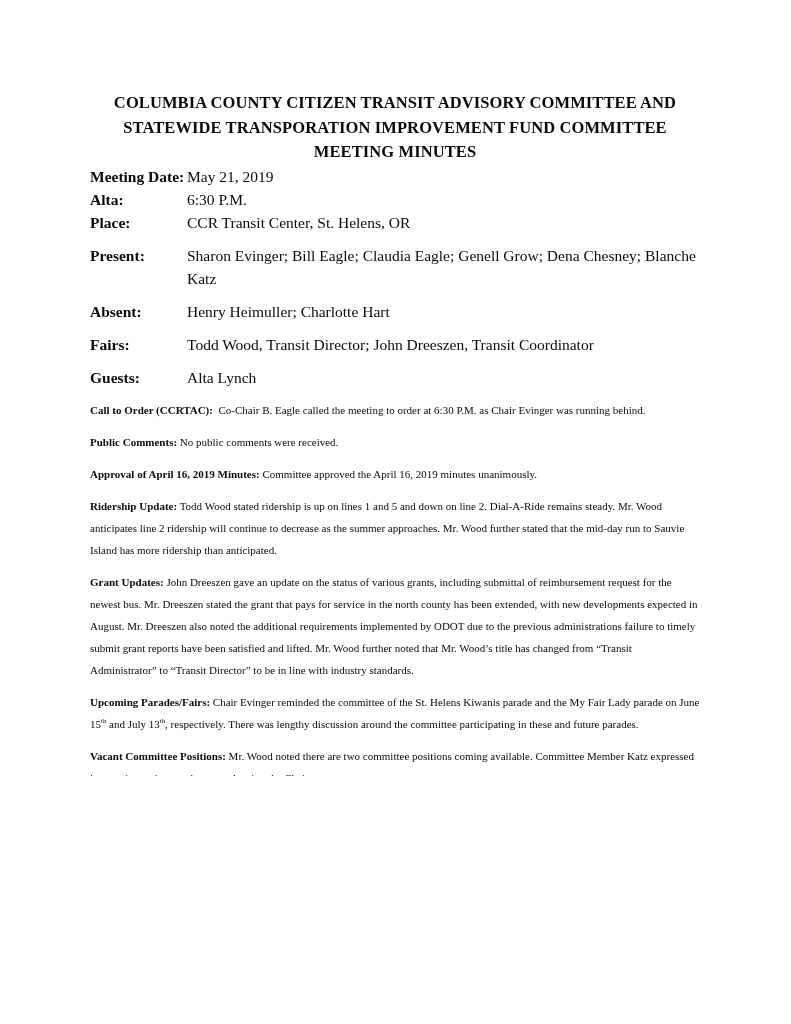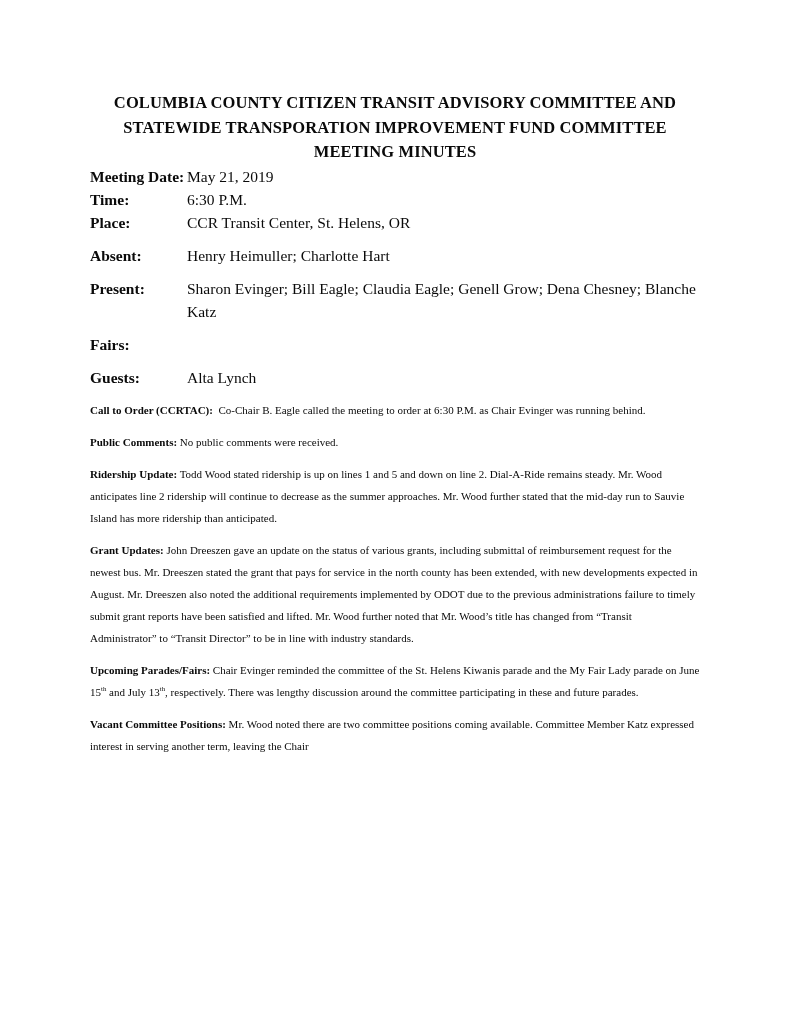--- a/index.html
+++ b/index.html
@@ -72,47 +72,49 @@
       <div>STATEWIDE TRANSPORATION IMPROVEMENT FUND COMMITTEE</div>
       <div>MEETING MINUTES</div>
     </header>
 
     <section class="meta" id="meta-section">
         <div class="meta-row">
           <span class="meta-label">Meeting Date:</span>
           <span class="meta-value">May 21, 2019</span>
         </div>
         <div class="meta-row">
-          <span class="meta-label">Time:</span>
+          <span class="meta-label">Alta:</span>
           <span class="meta-value">6:30 P.M.</span>
         </div>
         <div class="meta-row">
           <span class="meta-label">Place:</span>
           <span class="meta-value">CCR Transit Center, St. Helens, OR</span>
         </div>
         <div class="meta-row group-start">
+          <span class="meta-label">Present:</span>
+          <span class="meta-value">Sharon Evinger; Bill Eagle; Claudia Eagle; Genell Grow; Dena Chesney; Blanche Katz</span>
+        </div>
+        <div class="meta-row group-start">
           <span class="meta-label">Absent:</span>
           <span class="meta-value">Henry Heimuller; Charlotte Hart</span>
         </div>
         <div class="meta-row group-start">
-          <span class="meta-label">Present:</span>
-          <span class="meta-value">Sharon Evinger; Bill Eagle; Claudia Eagle; Genell Grow; Dena Chesney; Blanche Katz</span>
-        </div>
-        <div class="meta-row group-start">
           <span class="meta-label">Fairs:</span>
+          <span class="meta-value">Todd Wood, Transit Director; John Dreeszen, Transit Coordinator</span>
         </div>
         <div class="meta-row group-start">
           <span class="meta-label">Guests:</span>
           <span class="meta-value">Alta Lynch</span>
         </div>
       </section>
 
     <section class="minutes" id="minutes-section">
         <p class="para"><strong>Call to Order (CCRTAC):</strong> <span>&nbsp;Co-Chair B. Eagle called the meeting to order at 6:30 P.M. as Chair Evinger was running behind.</span></p>
         <p class="para"><strong>Public Comments:</strong> <span>No public comments were received.</span></p>
+        <p class="para"><strong>Approval of April 16, 2019 Minutes:</strong> <span>Committee approved the April 16, 2019 minutes unanimously.</span></p>
         <p class="para"><strong>Ridership Update:</strong> <span>Todd Wood stated ridership is up on lines 1 and 5 and down on line 2. Dial-A-Ride remains steady. Mr. Wood anticipates line 2 ridership will continue to decrease as the summer approaches. Mr. Wood further stated that the mid-day run to Sauvie Island has more ridership than anticipated.</span></p>
         <p class="para"><strong>Grant Updates:</strong> <span>John Dreeszen gave an update on the status of various grants, including submittal of reimbursement request for the newest bus. Mr. Dreeszen stated the grant that pays for service in the north county has been extended, with new developments expected in August. Mr. Dreeszen also noted the additional requirements implemented by ODOT due to the previous administrations failure to timely submit grant reports have been satisfied and lifted. Mr. Wood further noted that Mr. Wood’s title has changed from “Transit Administrator” to “Transit Director” to be in line with industry standards.</span></p>
         <p class="para"><strong>Upcoming Parades/Fairs:</strong> <span>Chair Evinger reminded the committee of the St. Helens Kiwanis parade and the My Fair Lady parade on June 15</span><sup>th</sup><span> and July 13</span><sup>th</sup><span>, respectively. There was lengthy discussion around the committee participating in these and future parades.</span></p>
         <p class="para"><strong>Vacant Committee Positions:</strong> <span>Mr. Wood noted there are two committee positions coming available. Committee Member Katz expressed interest in serving another term, leaving the Chair</span></p>
       </section>
 
   </div>
 
   <footer class="footer">
     <span>Page 1</span>

